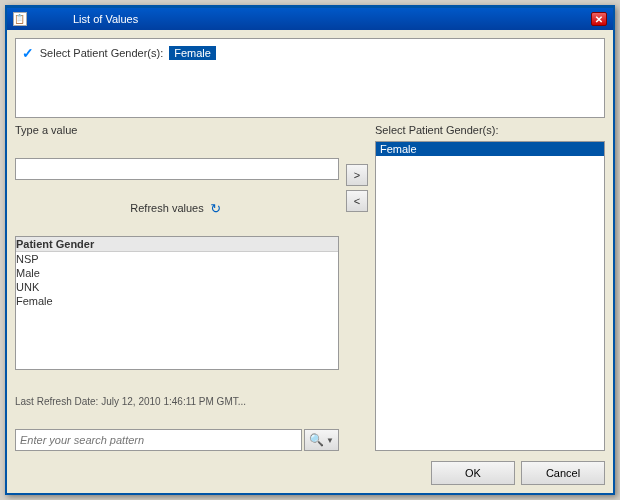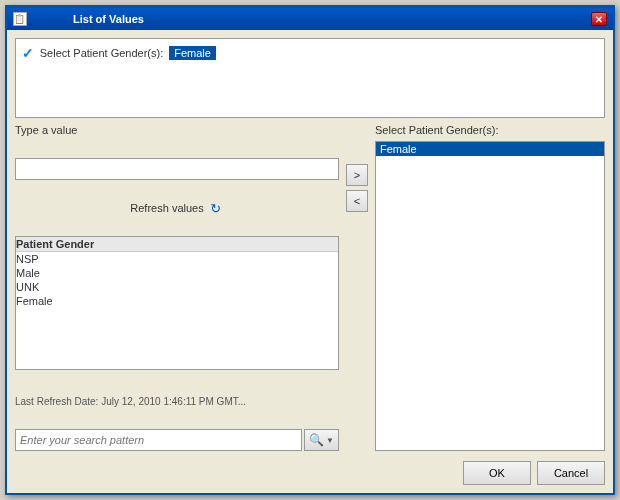--- a/index.html
+++ b/index.html
@@ -45,21 +45,21 @@
       background: #fff;
       border: 1px solid #aaa;
       display: flex;
       align-items: center;
       justify-content: center;
       font-size: 9px;
       color: #333;
     }
     .title-text {
       font-size: 11px;
-      font-weight: bold;
+      font-weight: normal;
       color: white;
       padding-left: 41px;
     }
     .title-close {
       width: 16px;
       height: 14px;
       background: linear-gradient(to bottom, #f06060 0%, #cc0000 100%);
       border: 1px solid #800000;
       color: white;
       font-size: 10px;
@@ -252,21 +252,21 @@
     }
     
     .bottom-bar {
       display: flex;
       justify-content: flex-end;
       gap: 6px;
       padding-top: 4px;
       flex-shrink: 0;
     }
     .dialog-btn {
-      width: 68px;
+      width: 84px;
       height: 24px;
       background: linear-gradient(to bottom, #f5f5f5 0%, #ddd 100%);
       border: 1px solid #999;
       cursor: pointer;
       font-size: 11px;
       font-family: Tahoma, Arial, sans-serif;
       display: flex;
       align-items: center;
       justify-content: center;
     }

